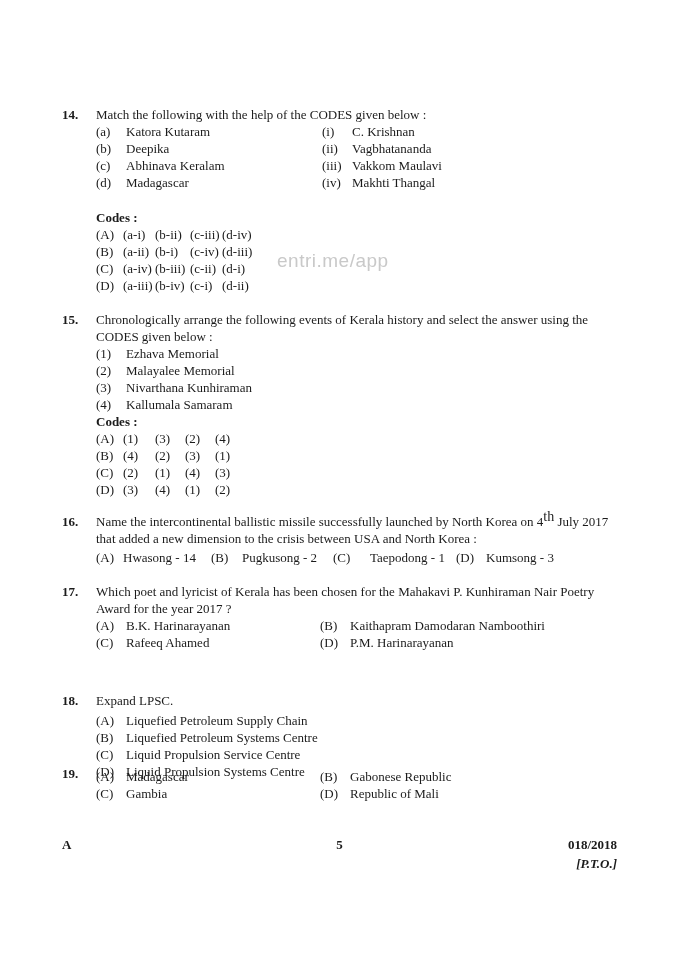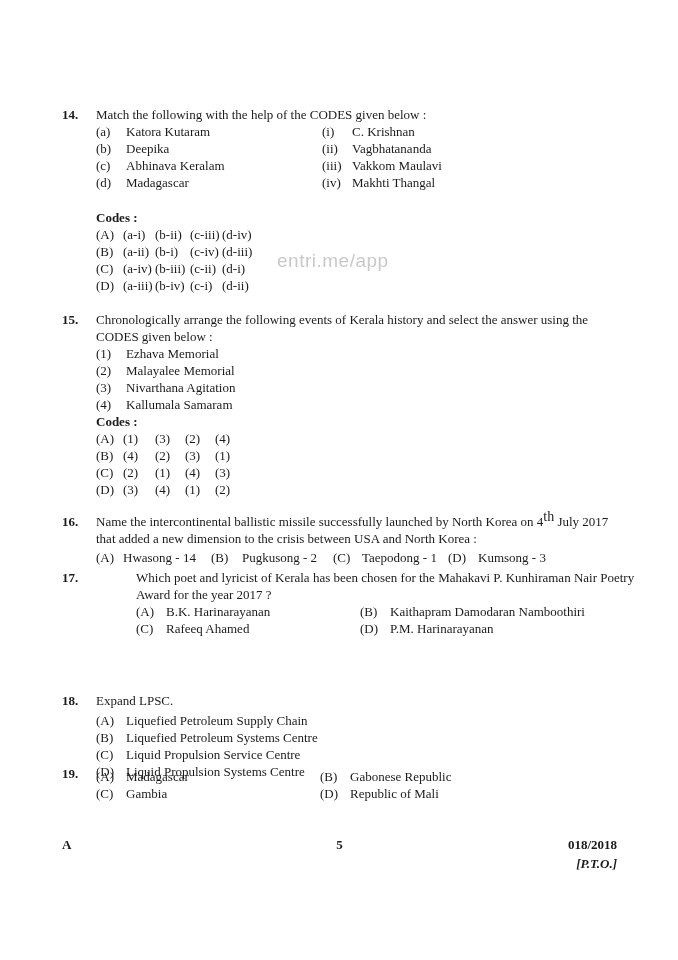--- a/index.html
+++ b/index.html
@@ -28,21 +28,21 @@
   .codes15 .c1{width:32px;}
   .codes15 .c2{width:30px;}
   .codes15 .c3{width:30px;}
   
   .inline-opts{display:flex;margin-top:2px;}
   .inline-opts .la{flex:none;width:27px;}
   .inline-opts .t1{flex:none;width:88px;white-space:nowrap;}
   .inline-opts .lb{flex:none;width:31px;}
   .inline-opts .t2{flex:none;width:91px;white-space:nowrap;}
   .inline-opts .lc{flex:none;width:29px;}
-  .inline-opts .t3{flex:none;width:86px;white-space:nowrap;}
+  .inline-opts .t3{flex:none;width:86px;white-space:nowrap;margin-left:8px;}
   .inline-opts .ld{flex:none;width:30px;}
   .inline-opts .t4{flex:none;white-space:nowrap;}
   
   .twocol .t-left{flex:none;width:194px;white-space:nowrap;}
   .twocol .r-lbl{flex:none;width:30px;}
   .opts-gap{margin-top:3px;}
   sup{font-size:14px;line-height:0;vertical-align:super;font-family:Liberation Serif, serif;}
   .footer-row{position:absolute;top:836px;left:62px;right:61px;display:flex;font-weight:bold;}
   .footer-row .f-left{flex:none;width:120px;text-align:left;}
   .footer-row .f-center{flex:1;text-align:center;}
@@ -128,21 +128,21 @@
         <div class="row">
           <span class="lbl">(1)</span>
           <span class="txt">Ezhava Memorial</span>
         </div>
         <div class="row">
           <span class="lbl">(2)</span>
           <span class="txt">Malayalee Memorial</span>
         </div>
         <div class="row">
           <span class="lbl">(3)</span>
-          <span class="txt">Nivarthana Agitation</span>
+          <span class="txt">Nivarthana Kunhiraman</span>
         </div>
         <div class="row">
           <span class="lbl">(4)</span>
           <span class="txt">Kallumala Samaram</span>
         </div>
       </div>
       <div>
         <div class="codes-heading">Codes :</div>
         <div class="row codes-row codes15">
           <span class="clbl">(A)</span>
@@ -186,21 +186,21 @@
         <span class="lb">(B)</span>
         <span class="t2">Pugkusong - 2</span>
         <span class="lc">(C)</span>
         <span class="t3">Taepodong - 1</span>
         <span class="ld">(D)</span>
         <span class="t4">Kumsong - 3</span>
       </div>
     </div>
   </div>
 
-  <div class="q" style="top:569px;gap:40px;">
+  <div class="q" style="top:583px;">
     <div class="qnum">17.</div>
     <div class="qbody">
       <div class="qtext">Which poet and lyricist of Kerala has been chosen for the Mahakavi P. Kunhiraman Nair Poetry Award for the year 2017 ?</div>
       <div class="row twocol">
         <span class="lbl">(A)</span>
         <span class="t-left">B.K. Harinarayanan</span>
         <span class="r-lbl">(B)</span>
         <span class="txt">Kaithapram Damodaran Namboothiri</span>
       </div>
       <div class="row twocol">

